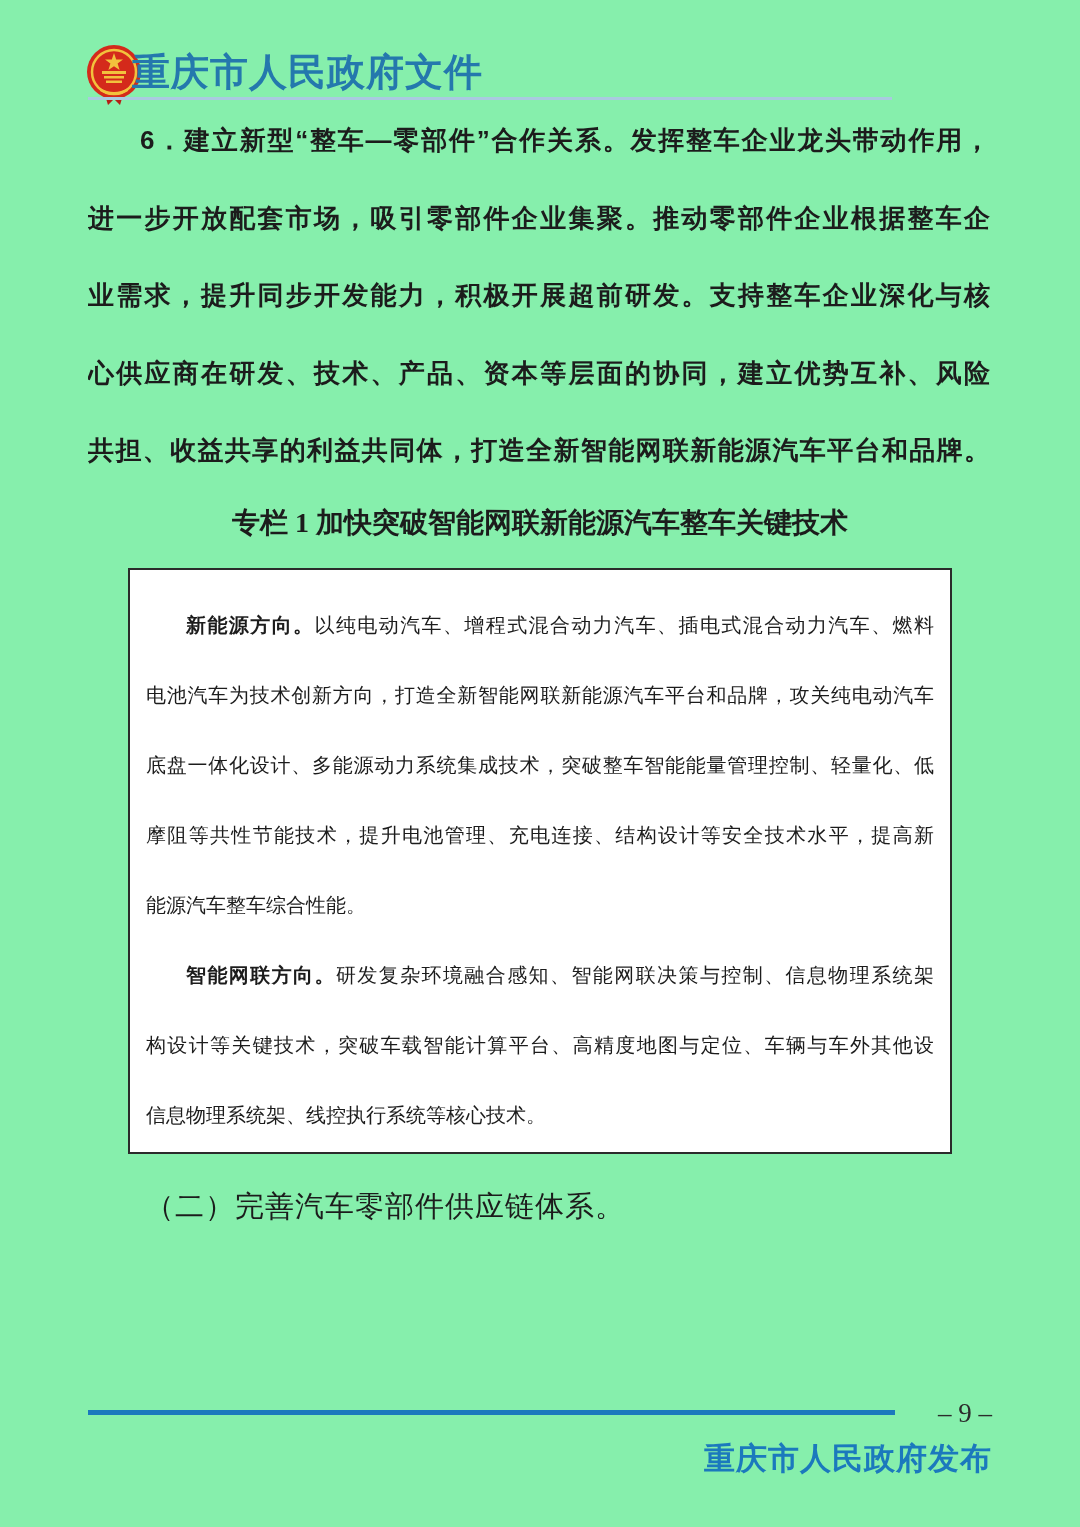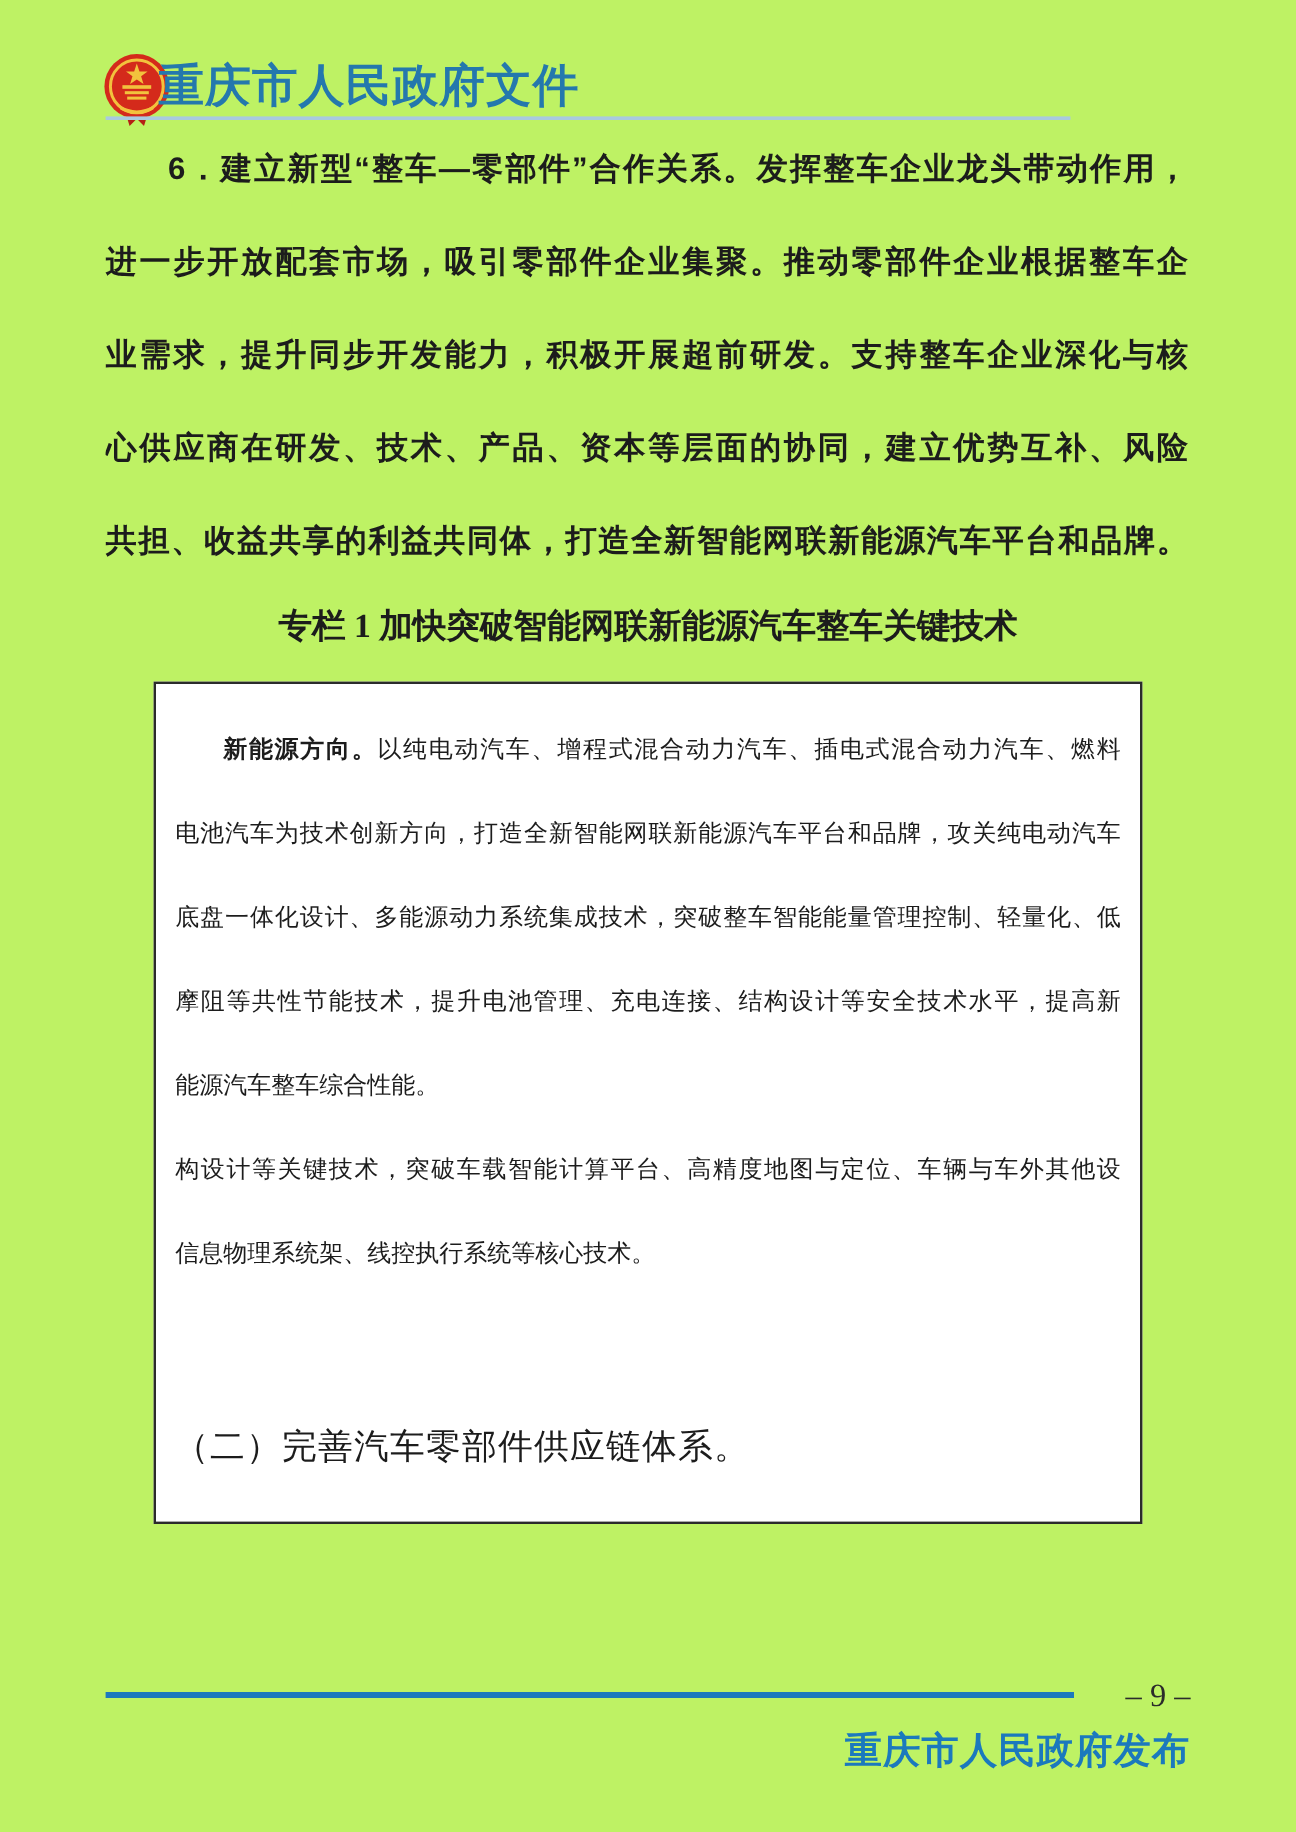--- a/index.html
+++ b/index.html
@@ -1,19 +1,19 @@
 <!DOCTYPE html>
 <html><head>
 <meta charset="utf-8">
 <style>
   html,body{margin:0;padding:0;background:#ffffff;}
   #page{
     position:relative;
     width:1080px;height:1527px;
-    background:#bef264;
+    background:#86efac;
     overflow:hidden;
     font-family:"Liberation Serif", serif;
     color:#1c1c1c;
   }
   
   .header-emblem{position:absolute;left:86px;top:44px;width:56px;height:62px;}
   .header-title{
     position:absolute;left:132px;top:48px;
     font-family:"Liberation Sans", sans-serif;
     font-weight:bold;font-size:38px;line-height:48px;
@@ -34,21 +34,21 @@
   .mline.first{text-indent:2em;}
   
   .box-title{
     position:absolute;left:0;top:502px;width:1080px;
     text-align:center;
     font-family:Liberation Serif, serif;
     font-weight:bold;font-size:28px;line-height:42px;
     white-space:nowrap;
   }
   .column-box{
-    position:absolute;left:128px;top:568px;width:824px;height:702px;
+    position:absolute;left:128px;top:568px;width:824px;height:586px;
     box-sizing:border-box;
     border:2px solid #2b2b2b;
     padding:20px 16px 0 16px;
     background:#ffffff;
   }
   .bline{
     font-size:20px;line-height:70px;height:70px;
     text-align:justify;text-align-last:justify;
     overflow:hidden;white-space:nowrap;
   }
@@ -109,20 +109,21 @@
   </div>
 
   <div class="box-title">专栏 1 加快突破智能网联新能源汽车整车关键技术</div>
 
   <div class="column-box">
     <div class="bline first"><span class="box-lead">新能源方向。</span><span>以纯电动汽车、增程式混合动力汽车、插电式混合动力汽车、燃料</span></div>
     <div class="bline">电池汽车为技术创新方向，打造全新智能网联新能源汽车平台和品牌，攻关纯电动汽车</div>
     <div class="bline">底盘一体化设计、多能源动力系统集成技术，突破整车智能能量管理控制、轻量化、低</div>
     <div class="bline">摩阻等共性节能技术，提升电池管理、充电连接、结构设计等安全技术水平，提高新</div>
     <div class="bline last">能源汽车整车综合性能。</div>
+    <div class="bline first"><span class="box-lead">智能网联方向。</span><span>研发复杂环境融合感知、智能网联决策与控制、信息物理系统架</span></div>
     <div class="bline">构设计等关键技术，突破车载智能计算平台、高精度地图与定位、车辆与车外其他设</div>
     <div class="bline last">信息物理系统架、线控执行系统等核心技术。</div>
   </div>
 
   <div class="section-heading">（二）完善汽车零部件供应链体系。</div>
 
   <div class="footer-line"></div>
   <div class="page-number">– 9 –</div>
   <div class="publisher">重庆市人民政府发布</div>
 

